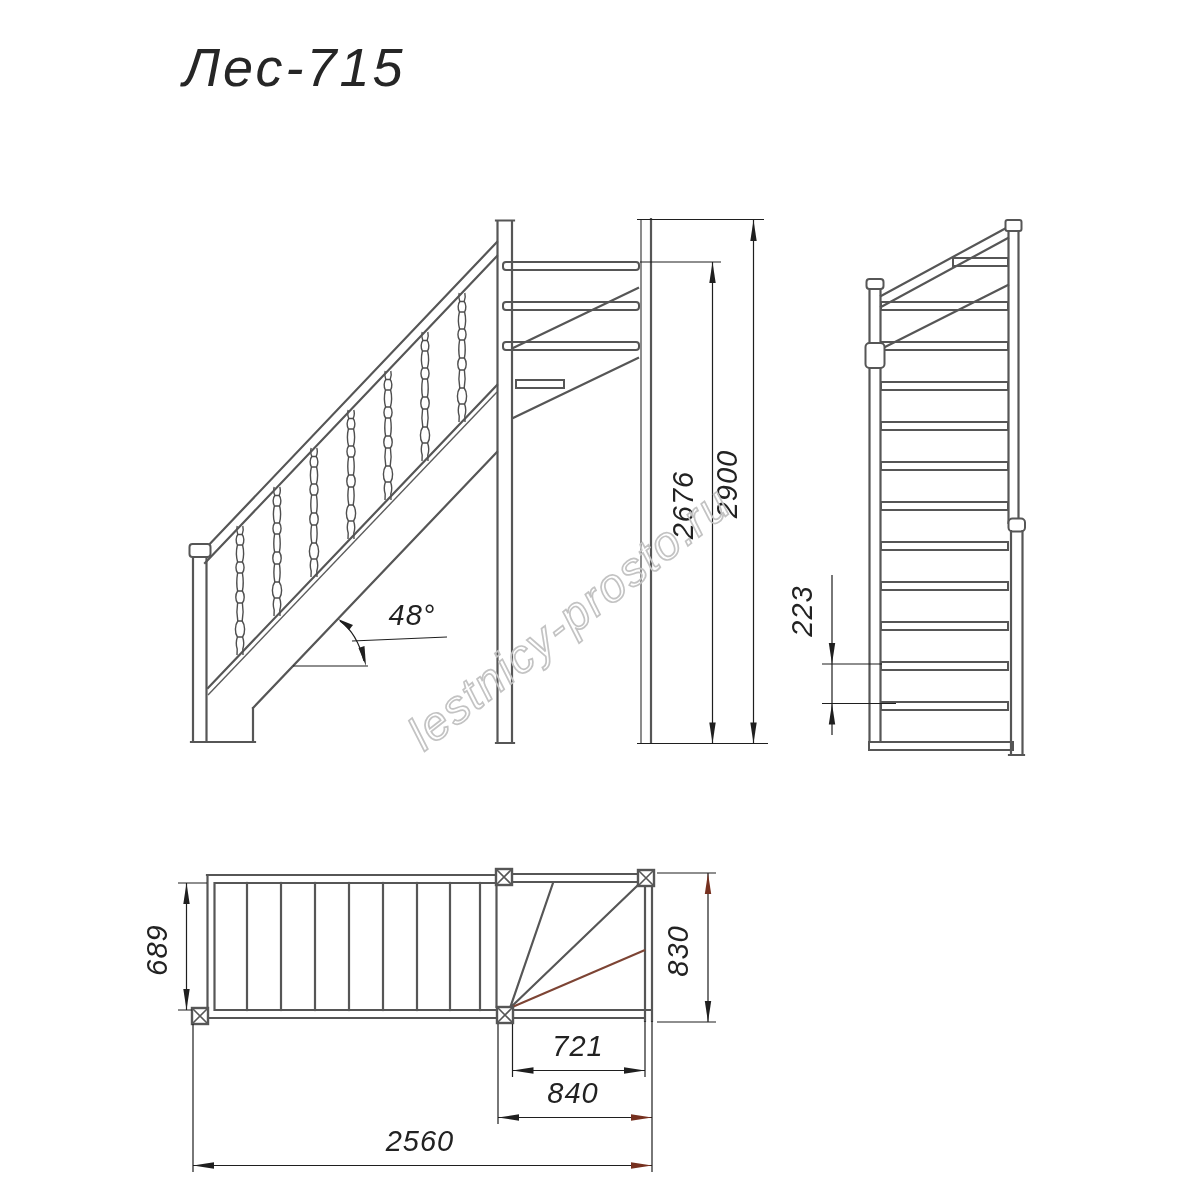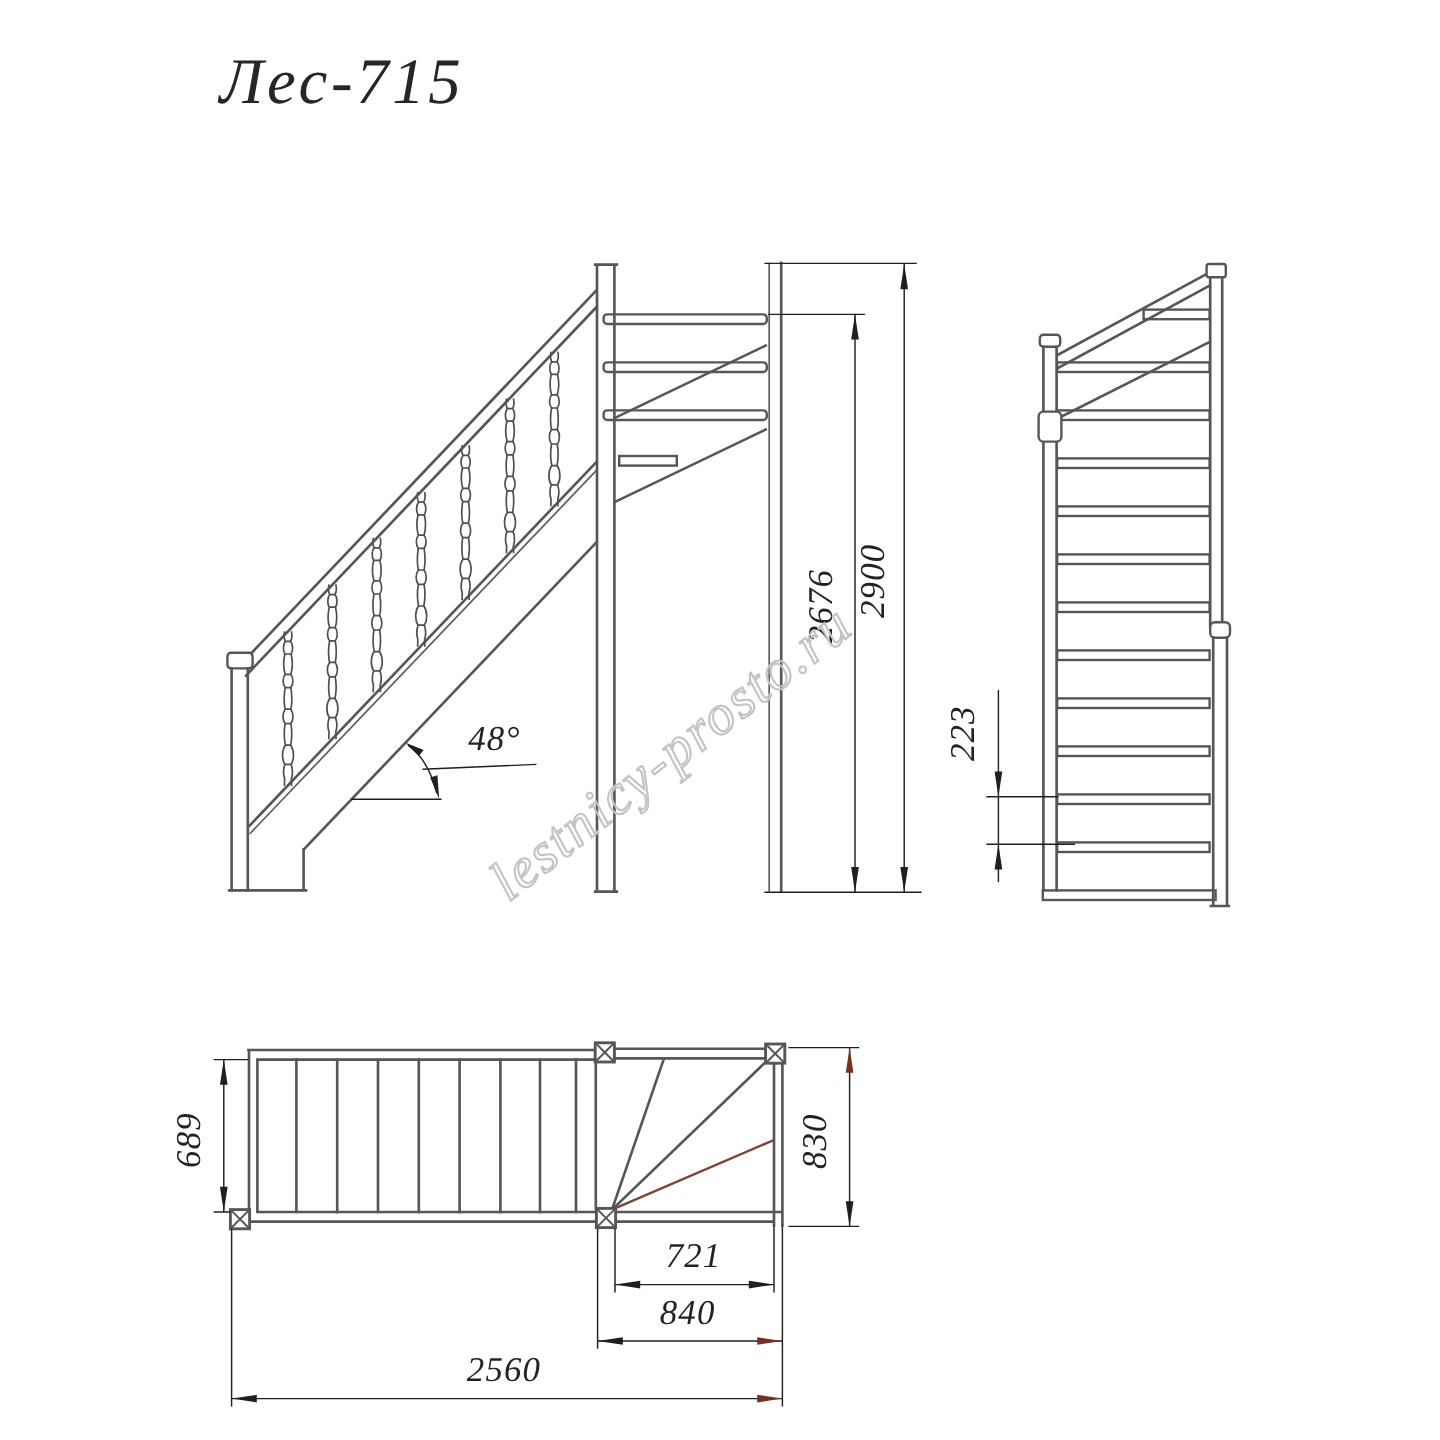--- a/index.html
+++ b/index.html
@@ -1,17 +1,17 @@
 <!DOCTYPE html>
 <html><head>
 <meta charset="utf-8">
 <style>
   html,body{margin:0;padding:0;background:#ffffff;}
   #stage{position:relative;width:1200px;height:1200px;background:#fff;overflow:hidden;
-         font-family:Liberation Serif, serif;}
+         font-family:Liberation Sans, sans-serif;}
   svg{position:absolute;left:0;top:0;}
   .ln{stroke:#565656;stroke-width:2.2;fill:none;stroke-linecap:square;}
   .lnthin{stroke:#5c5c5c;stroke-width:1.4;fill:none;}
   .bar{stroke:#565656;stroke-width:2;fill:#ffffff;}
   .cap{stroke:#565656;stroke-width:2;fill:#ffffff;}
   .dim{stroke:#1f1f1f;stroke-width:1.2;fill:none;}
   .dimtext{font-style:italic;font-size:29px;fill:#222;letter-spacing:1px;}
   .arr{fill:#1f1f1f;stroke:none;}
   .arr-accent{fill:#76301f;stroke:none;}
   .accentln{stroke:#7d4434;stroke-width:2;fill:none;}

